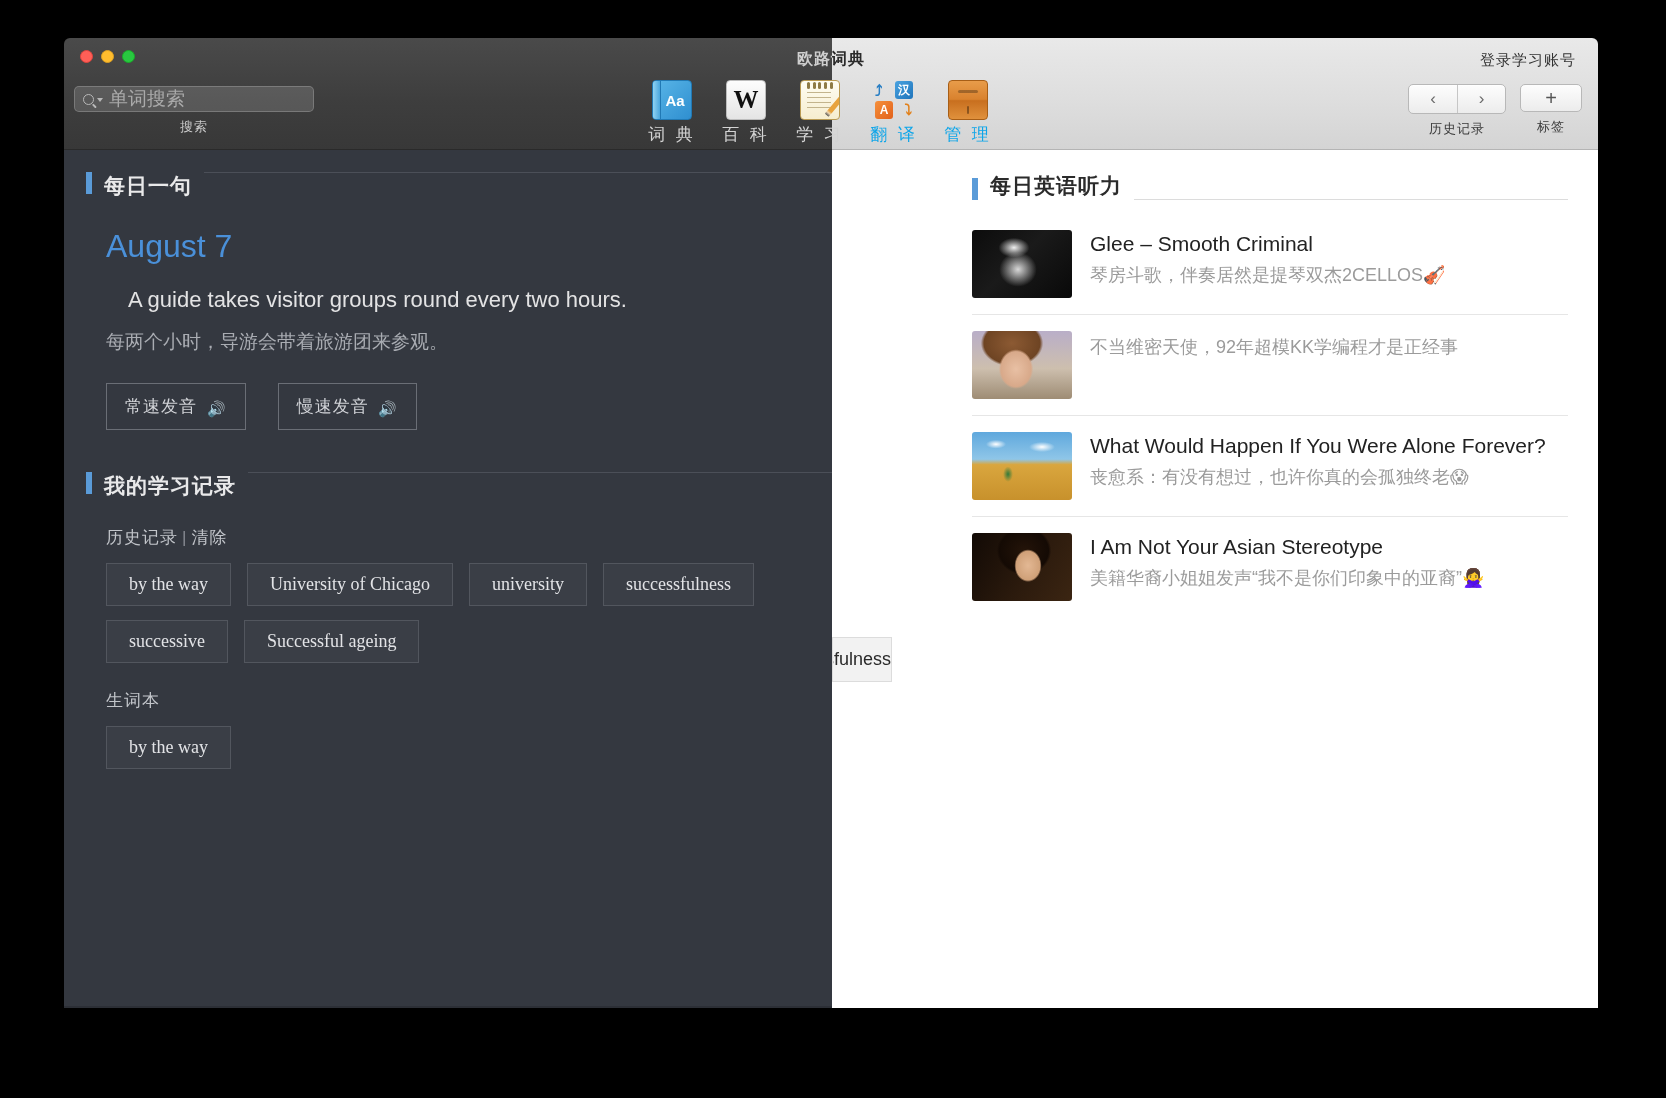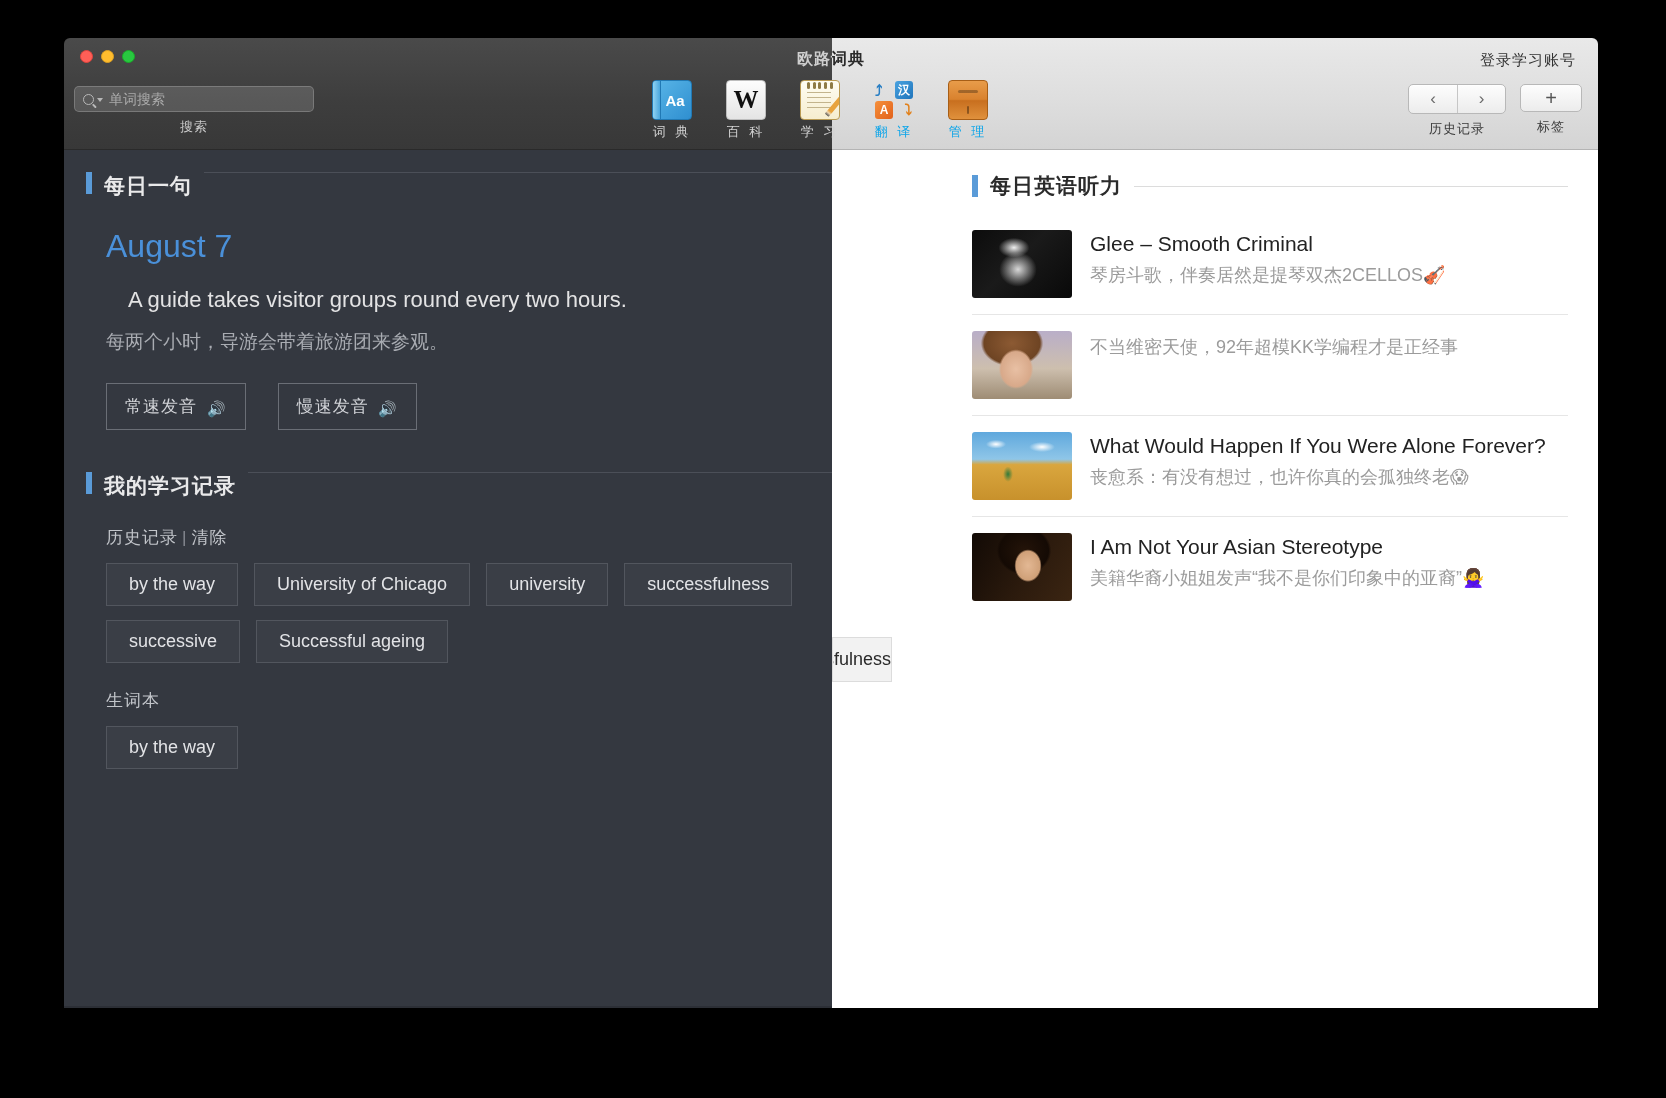--- a/index.html
+++ b/index.html
@@ -99,21 +99,21 @@
   }
   .mag-caret {
     width: 0; height: 0; flex: none;
     border-left: 3.5px solid transparent;
     border-right: 3.5px solid transparent;
     border-top: 4px solid #b8b8b8;
     margin-top: 2px; margin-right: 3px;
   }
   #search-input {
     flex: 1; background: transparent; border: none; outline: none;
-    font-size: 14px; color: #ddd;
+    font-size: 19px; color: #ddd;
     font-family: "Liberation Sans", sans-serif;
   }
   #search-input::placeholder { color: #aaa; }
   #search-label {
     position: absolute; z-index: 20;
     left: 10px; top: 80px; width: 240px;
     text-align: center; font-size: 13px; color: #cccccc; letter-spacing: 1px;
   }
 
   
@@ -123,21 +123,21 @@
     display: flex; gap: 14px;
   }
   .tb-item { width: 60px; text-align: center; cursor: default; }
   .tb-glyph {
     width: 40px; height: 40px; margin: 0 auto 3px auto;
     border-radius: 4px;
     display: flex; align-items: center; justify-content: center;
     font-size: 19px; font-weight: bold;
     position: relative; overflow: hidden;
   }
-  .tb-label { font-size: 13px; letter-spacing: 3px; }
+  .tb-label { font-size: 17px; letter-spacing: 3px; }
   .tb-item.on-dark  .tb-label { color: #d3d3d3; }
   .tb-item.on-light .tb-label { color: #0ea5e9; }
 
   
   .ico-dict {
     background: linear-gradient(135deg,#5ab6e8 0%, #2f8fd0 100%);
     border: 1px solid #2179b4;
   }
   .ico-dict::before {
     content: ""; position: absolute; left: 0; top: 0;
@@ -278,21 +278,21 @@
     color: #d2d4d8; font-size: 17px; padding: 11px 18px;
     display: flex; align-items: flex-end; gap: 10px; cursor: pointer;
     font-family: "Liberation Sans", sans-serif; letter-spacing: 1px;
   }
   .sound-ico { font-size: 15px; color: #d2d4d8; }
 
   .sub-label { margin: 26px 0 0 42px; font-size: 17px; color: #c2c5ca; letter-spacing: 1px; }
   .sub-label .sep { color: #888c93; margin: 0 4px; }
   .sub-label a { color: #c2c5ca; text-decoration: none; cursor: pointer; }
 
-  .tag-row { display: flex; gap: 16px; margin: 14px 0 0 42px; flex-wrap: nowrap; }
+  .tag-row { display: flex; gap: 16px; margin: 14px 0 0 42px; flex-wrap: nowrap; font-family: Liberation Serif, serif; }
   .tag {
     background: #3a3e46; border: 1px solid #52565e;
     color: #e2e3e6; font-size: 18px;
     padding: 10px 22px; white-space: nowrap; cursor: pointer;
   }
   
   .tag.hovered { position: relative; }
 
   
   #tag-bleed {
@@ -302,21 +302,21 @@
     background: #f2f2f2; border: 1px solid #dcdcdc;
     display: flex; align-items: center;
     font-size: 18px; color: #2a2a2a;
     padding-left: 0px; overflow: hidden;
     z-index: 5;
   }
   #tag-bleed span { margin-left: -64px; white-space: nowrap; }
 
   
   #right-content { position: absolute; left: 0; top: 0; width: 766px; }
-  .r-head { display: flex; align-items: center; gap: 12px; padding: 22px 30px 0 140px; }
+  .r-head { display: flex; align-items: flex-end; gap: 12px; padding: 22px 30px 0 140px; }
   .r-bar { width: 6px; height: 22px; background: #5a9bd8; flex: none; }
   .r-title { font-size: 21px; font-weight: 700; color: #2b2b2b; letter-spacing: 1px; white-space: nowrap; }
   .r-rule { flex: 1; height: 1px; background: #dcdcdc; }
 
   .news-list { margin: 14px 30px 0 140px; }
   .news-item {
     display: flex; gap: 18px; padding: 16px 0;
     border-bottom: 1px solid #e6e6e6; cursor: pointer;
   }
   .news-item:last-child { border-bottom: none; }

